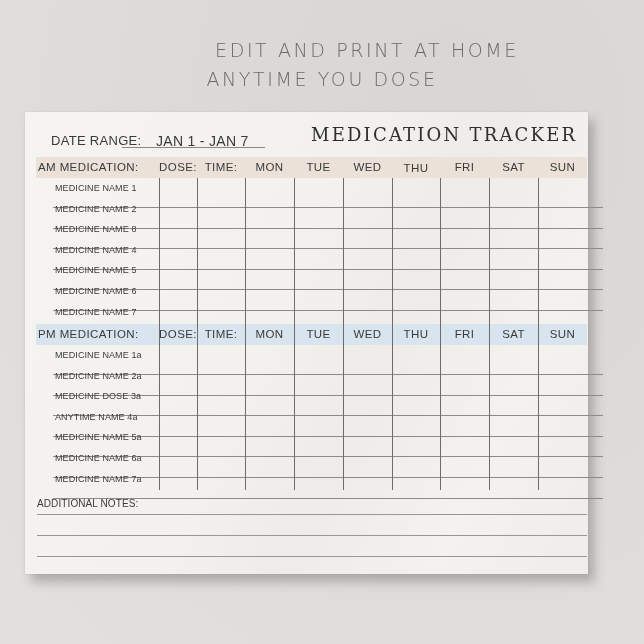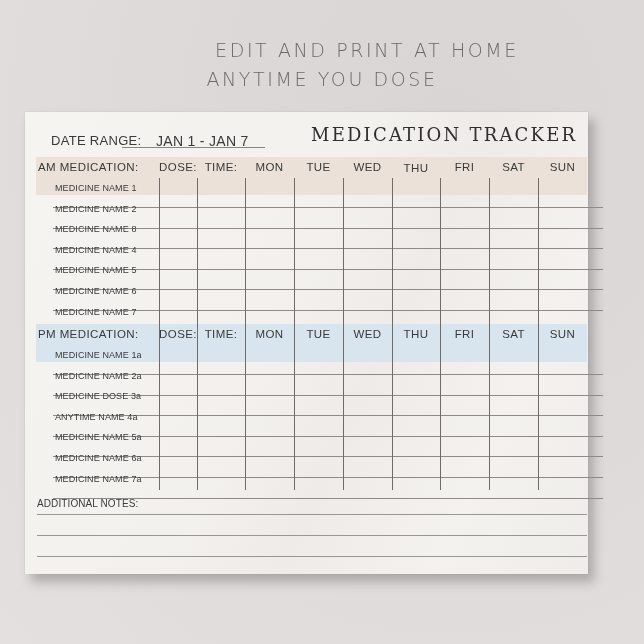--- a/index.html
+++ b/index.html
@@ -26,21 +26,21 @@
     .abs { position: absolute; }
 
     .date-label { left: 26px; top: 21px; font-size: 13px; color: #3a3a3a; letter-spacing: 0.3px; }
     .date-value { left: 131px; top: 21px; font-size: 14px; color: #3a3a3a; letter-spacing: 0.3px; }
     .date-line { left: 97px; top: 35px; width: 143px; height: 1px; background: #8b8686; }
     .title {
       left: 286px; top: 12px; font-family: "DejaVu Serif", serif; font-size: 18px;
       letter-spacing: 2.2px; color: #2f2f2f; font-weight: normal;
     }
 
-    .band { left: 11px; width: 551px; height: 38px; }
+    .band { left: 11px; width: 551px; height: 21px; }
     .band.am { top: 45px; background: #ebe1d8; }
     .band.pm { top: 212px; background: #d8e4ee; }
     .band-cell {
       position: absolute; top: 0; height: 21px; line-height: 21px; font-size: 11.5px;
       color: #3a3a3a; letter-spacing: 0.4px; text-align: center;
     }
     .band-cell.label { text-align: left; left: 2px; }
 
     .row { position: absolute; left: 28px; width: 550px; height: 30px; border-bottom: 1px solid #8f8a88; }
     .row .name {

